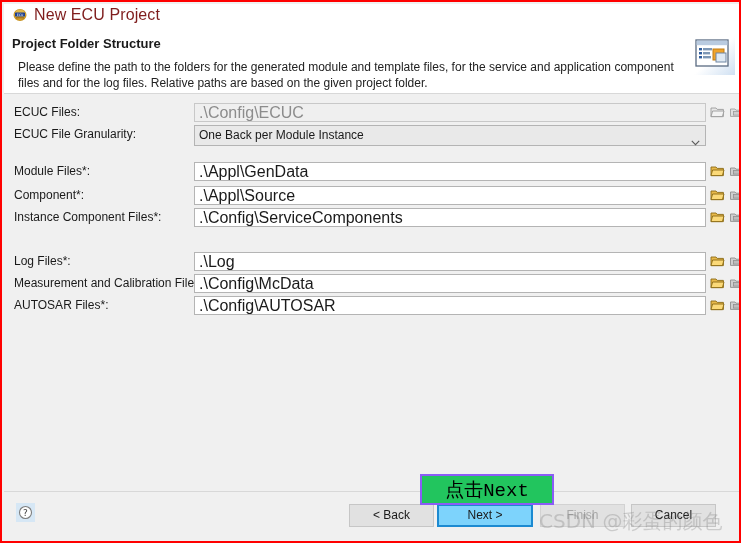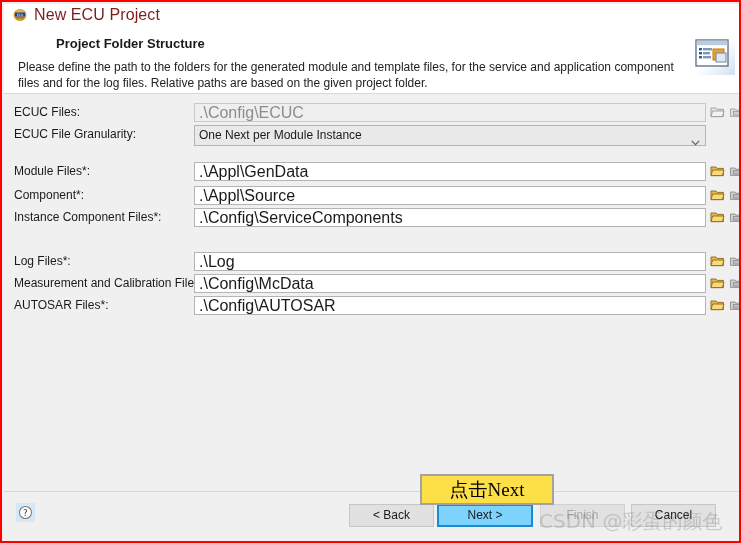--- a/index.html
+++ b/index.html
@@ -55,21 +55,20 @@
     background: #ffffff;
     border-bottom: 1px solid #d8d8d8;
     box-sizing: border-box;
   }
   .header .page-title {
     position: absolute;
     left: 8px; top: 10px;
     font-size: 13px;
     font-weight: bold;
     color: #1a1a1a;
-    margin-left: 44px;
   }
   .header .page-desc {
     position: absolute;
     left: 14px; top: 33px;
     width: 660px;
     font-size: 12px;
     line-height: 16px;
     color: #222;
   }
   .header .banner-icon {
@@ -192,28 +191,28 @@
     background: #e1e1e1;
     border-color: #d2d2d2;
   }
 
   
   .annotation {
     position: absolute;
     left: 418px; top: 472px;
     width: 134px; height: 31px;
     box-sizing: border-box;
-    background: #fde047;
-    border: 2px solid #a3a3a3;
+    background: #22c55e;
+    border: 2px solid #8b5cf6;
     display: flex;
     align-items: center;
     justify-content: center;
     font-size: 19px;
     color: #000;
-    font-family: Liberation Serif, serif;
+    font-family: Liberation Mono, monospace;
     z-index: 20;
   }
 
   
   .watermark {
     position: absolute;
     left: 537px; top: 506px;
     font-size: 20px;
     color: rgba(120,120,120,0.30);
     font-family: "DejaVu Sans", sans-serif;
@@ -284,21 +283,21 @@
             <path d="M1.5 4 L6 4 L7 5.2 L13 5.2 L13 11.4 L1.5 11.4 Z" fill="#e0e0e0" stroke="#a0a0a0" stroke-width="0.9"></path>
             <rect x="4.5" y="6.5" width="7" height="3.6" fill="#cfcfcf" stroke="#9a9a9a" stroke-width="0.8"></rect>
           </svg>
         </span>
       </span>
     </div>
 
     <div class="field-row" style="top:30px;height:22px;">
       <span class="field-label">ECUC File Granularity:</span>
       <div class="field-combo">
-        <span>One Next per Module Instance</span>
+        <span>One Back per Module Instance</span>
         <span class="combo-arrow">
           <svg width="9" height="6" viewBox="0 0 9 6">
               <path d="M0.8 0.8 L4.5 4.6 L8.2 0.8" fill="none" stroke="#5a5a5a" stroke-width="1.1"></path>
             </svg>
         </span>
       </div>
     </div>
 
     <div class="field-row" style="top:67px;">
       <span class="field-label">Module Files*:</span>

